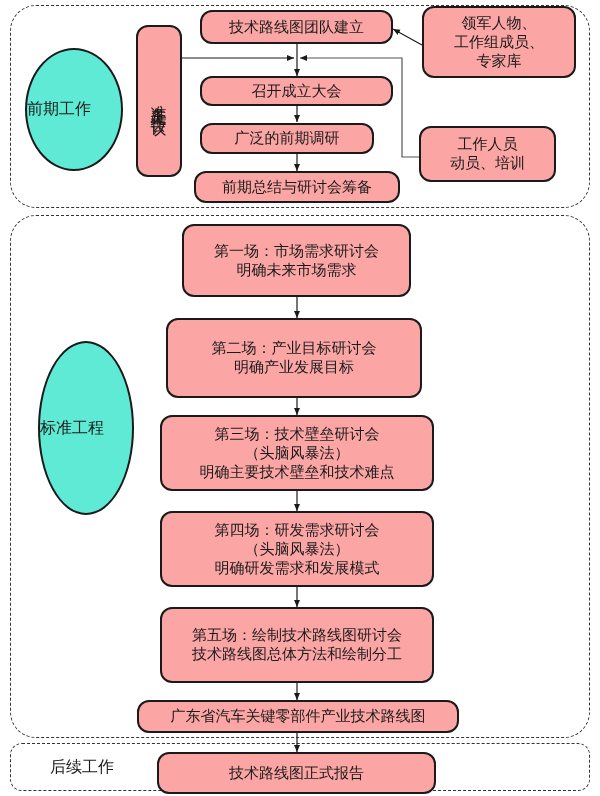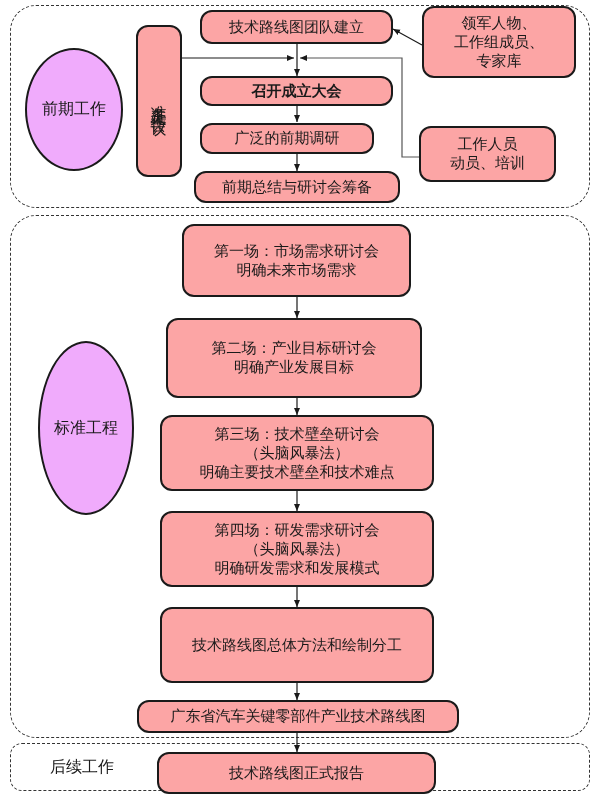--- a/index.html
+++ b/index.html
@@ -4,21 +4,21 @@
 <style>
   html, body { margin: 0; padding: 0; background: #ffffff; }
   body { width: 600px; height: 796px; position: relative; overflow: hidden;
          font-family: "DejaVu Serif", "Liberation Serif", serif; color: #1a1a1a; }
   .group { position: absolute; border: 1.5px dashed #333; box-sizing: border-box; }
   .box { position: absolute; border: 2px solid #1a1a1a; border-radius: 12px; box-sizing: border-box;
          display: flex; flex-direction: column; align-items: center; justify-content: center;
          text-align: center; font-size: 15px; line-height: 19px; background: #fca5a5; }
   .box span { display: block; white-space: nowrap; }
   .ellipse { position: absolute; border: 2px solid #1a1a1a; border-radius: 50%; box-sizing: border-box;
-             display: flex; align-items: center; justify-content: center; font-size: 16px; background: #f0abfc; }
+             display: flex; align-items: center; font-size: 16px; background: #5eead4; }
   .label { position: absolute; font-size: 16px; }
   .vtext { writing-mode: vertical-rl; text-orientation: upright; letter-spacing: 3px; font-size: 16px; }
   svg.conn { position: absolute; left: 0; top: 0; width: 600px; height: 796px; pointer-events: none; }
 </style>
 </head>
 <body>
 
 <div class="group" style="left:10px; top:5px; width:580px; height:203px; border-radius:26px;"></div>
 <div class="group" style="left:10px; top:215px; width:580px; height:523px; border-radius:26px;"></div>
 <div class="group" style="left:10px; top:743px; width:580px; height:48px; border-radius:12px;"></div>
@@ -54,21 +54,21 @@
   <span>前期工作</span>
 </div>
 
 <div class="box vtext" style="left:136px; top:25px; width:46px; height:152px; border-radius:12px;">
   <span>准备工作会议</span>
 </div>
 
 <div class="box" style="left:200px; top:10px; width:193px; height:34px;">
   <span>技术路线图团队建立</span>
 </div>
-<div class="box" style="left:200px; top:76px; width:193px; height:30px;font-weight:bold;">
+<div class="box" style="left:200px; top:76px; width:193px; height:30px;">
   <span>召开成立大会</span>
 </div>
 <div class="box" style="left:200px; top:123px; width:174px; height:31px;">
   <span>广泛的前期调研</span>
 </div>
 <div class="box" style="left:194px; top:171px; width:206px; height:32px;">
   <span>前期总结与研讨会筹备</span>
 </div>
 
 <div class="box" style="left:422px; top:6px; width:154px; height:72px;">
@@ -97,20 +97,21 @@
   <span>第三场：技术壁垒研讨会</span>
   <span>（头脑风暴法）</span>
   <span>明确主要技术壁垒和技术难点</span>
 </div>
 <div class="box" style="left:160px; top:511px; width:274px; height:76px;">
   <span>第四场：研发需求研讨会</span>
   <span>（头脑风暴法）</span>
   <span>明确研发需求和发展模式</span>
 </div>
 <div class="box" style="left:160px; top:607px; width:274px; height:76px;">
+  <span>第五场：绘制技术路线图研讨会</span>
   <span>技术路线图总体方法和绘制分工</span>
 </div>
 <div class="box" style="left:137px; top:700px; width:322px; height:33px;">
   <span>广东省汽车关键零部件产业技术路线图</span>
 </div>
 
 <div class="label" style="left:50px; top:757px;">后续工作</div>
 <div class="box" style="left:157px; top:752px; width:279px; height:42px;">
   <span>技术路线图正式报告</span>
 </div>

